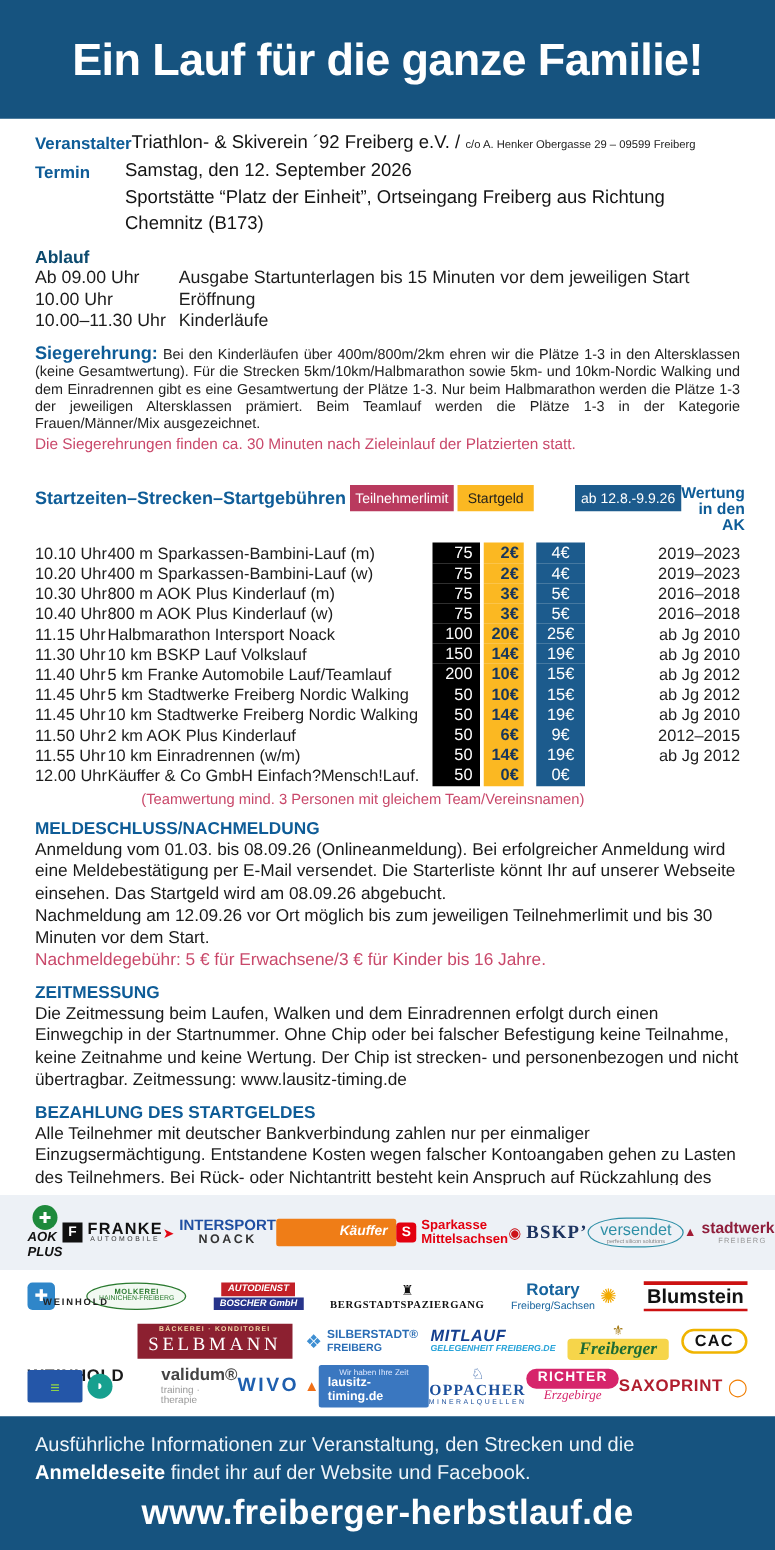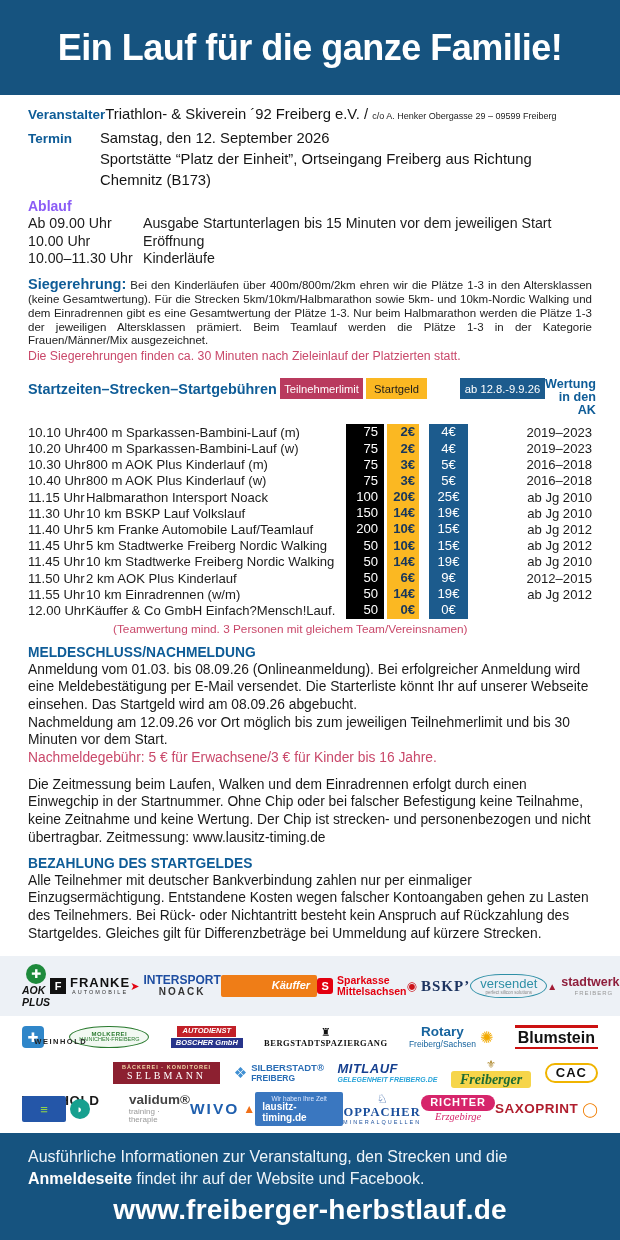--- a/index.html
+++ b/index.html
@@ -11,31 +11,31 @@
   .hero h1{margin:0;color:#fff;font-size:36px;font-weight:bold;letter-spacing:-.5px;}
 
   
   .main{flex:1 1 auto;min-height:0;overflow:hidden;padding:9px 28px 0 28px;}
   .inforow{display:flex;margin-bottom:1px;}
   .lab{flex:0 0 72px;color:#0e5c97;font-weight:bold;font-size:13.5px;padding-top:3px;}
   .val{flex:1;font-size:14.8px;line-height:21px;color:#141414;}
   .tiny{font-size:9px;color:#222;}
   .blk{display:block;}
 
-  .sechead{color:#8b5cf6;font-weight:bold;font-size:14px;margin:7px 0 1px 0;}
+  .sechead{color:#0c4a6e;font-weight:bold;font-size:14px;margin:7px 0 1px 0;}
   .abrow{display:flex;font-size:14.2px;line-height:17.6px;}
   .abtime{flex:0 0 115px;}
   .abdesc{flex:1;}
 
   .sieger{margin:10px 0 0 0;font-size:11.5px;line-height:13.9px;text-align:justify;color:#222;}
   .siegerlab{color:#0e5c97;font-size:14.5px;font-weight:bold;}
   .rednote{margin:1px 0 0 0;color:#c9486a;font-size:12.3px;line-height:15px;}
 
   
-  .thead{display:flex;align-items:stretch;margin-top:13px;}
+  .thead{display:flex;align-items:stretch;margin-top:24px;}
   .ttitle{flex:0 0 252px;color:#0e5c97;font-weight:bold;font-size:14.4px;padding-top:4px;}
   .badge{display:flex;align-items:center;justify-content:center;font-size:11.2px;height:21px;margin-top:1px;}
   .b-limit{flex:0 0 83px;background:#b93a5e;color:#fff;}
   .b-fee{flex:0 0 61px;background:#fbb822;color:#1c1c1c;margin-left:3px;}
   .b-late{flex:0 0 85px;background:#1c5b8d;color:#fff;margin-left:33px;}
   .akhead{flex:1;text-align:right;color:#0e5c97;font-weight:bold;font-size:12.6px;line-height:13px;padding-top:1px;}
   .trows{margin-top:7px;}
   .trow{display:flex;align-items:center;height:16.2px;font-size:13.1px;}
   .ttime{flex:0 0 58px;}
   .tname{flex:0 0 260px;white-space:nowrap;overflow:hidden;}
@@ -103,21 +103,21 @@
   .srow2 .slogo:nth-child(5) .ssub{color:#17649e;font-size:8.5px;}
   .srow2 .slogo:nth-child(6) .stxt{border-top:3px solid #cc1111;border-bottom:2px solid #cc1111;padding:1px 3px;}
   .srow2 .slogo:nth-child(6) .sname{font-size:16px;color:#111;}
   .srow2 .slogo:nth-child(6) .ssub{font-size:5px;color:#cc1111;}
 
   
   .srow3 .slogo:nth-child(1) .sname{font-size:7.5px;letter-spacing:1.5px;color:#222;}
   .srow3 .slogo:nth-child(1) .ssub{font-size:13.5px;font-weight:bold;color:#1a1a1a;letter-spacing:.5px;margin-top:48px;}
   .srow3 .slogo:nth-child(2) .stxt{background:#8c2030;padding:3px 9px;}
   .srow3 .slogo:nth-child(2) .sname{font-size:5.5px;color:#f3d9a8;letter-spacing:1px;}
-  .srow3 .slogo:nth-child(2) .ssub{font-family:"Liberation Serif",serif;font-size:10px;color:#fff;letter-spacing:3px;text-align:right;}
+  .srow3 .slogo:nth-child(2) .ssub{font-family:"Liberation Serif",serif;font-size:15px;color:#fff;letter-spacing:3px;text-align:right;}
   .srow3 .slogo:nth-child(3) .sicon{color:#3f8fd2;font-size:15px;}
   .srow3 .slogo:nth-child(3) .stxt{align-items:flex-start;}
   .srow3 .slogo:nth-child(3) .sname{font-size:9.5px;color:#2a6db5;}
   .srow3 .slogo:nth-child(3) .ssub{font-size:8.5px;font-weight:bold;color:#2a6db5;}
   .srow3 .slogo:nth-child(4) .stxt{align-items:flex-start;}
   .srow3 .slogo:nth-child(4) .sname{font-size:13px;font-style:italic;color:#153f8f;letter-spacing:.5px;}
   .srow3 .slogo:nth-child(4) .ssub{font-size:7px;font-weight:bold;font-style:italic;color:#29a4d9;}
   .srow3 .slogo:nth-child(5){flex-direction:column;gap:0;}
   .srow3 .slogo:nth-child(5) .sicon{color:#a57b16;font-size:11px;}
   .srow3 .slogo:nth-child(5) .stxt{background:#f6d54a;border-radius:3px;padding:1px 9px;}
@@ -309,20 +309,21 @@
     <p class="teamnote">(Teamwertung mind. 3 Personen mit gleichem Team/Vereinsnamen)</p>
 
     <section class="sec">
       <h2>MELDESCHLUSS/NACHMELDUNG</h2>
       <p>Anmeldung vom 01.03. bis 08.09.26 (Onlineanmeldung). Bei erfolgreicher Anmeldung wird eine Meldebestätigung per E-Mail versendet. Die Starterliste könnt Ihr auf unserer Webseite einsehen. Das Startgeld wird am 08.09.26 abgebucht.</p>
       <p>Nachmeldung am 12.09.26 vor Ort möglich bis zum jeweiligen Teilnehmerlimit und bis 30 Minuten vor dem Start.</p>
       <p class="red">Nachmeldegebühr: 5 € für Erwachsene/3 € für Kinder bis 16 Jahre.</p>
     </section>
 
     <section class="sec">
+      <h2>ZEITMESSUNG</h2>
       <p>Die Zeitmessung beim Laufen, Walken und dem Einradrennen erfolgt durch einen Einwegchip in der Startnummer. Ohne Chip oder bei falscher Befestigung keine Teilnahme, keine Zeitnahme und keine Wertung. Der Chip ist strecken- und personenbezogen und nicht übertragbar. Zeitmessung: www.lausitz-timing.de</p>
     </section>
 
     <section class="sec">
       <h2>BEZAHLUNG DES STARTGELDES</h2>
       <p>Alle Teilnehmer mit deutscher Bankverbindung zahlen nur per einmaliger Einzugsermächtigung. Entstandene Kosten wegen falscher Kontoangaben gehen zu Lasten des Teilnehmers. Bei Rück- oder Nichtantritt besteht kein Anspruch auf Rückzahlung des Startgeldes. Gleiches gilt für Differenzbeträge bei Ummeldung auf kürzere Strecken.</p>
     </section>
 
   </div>
 

